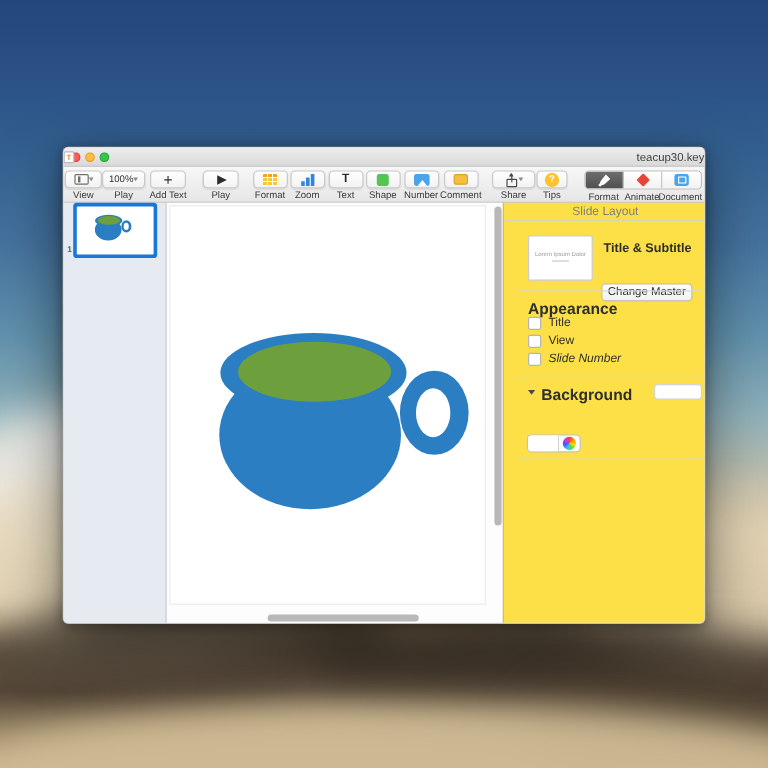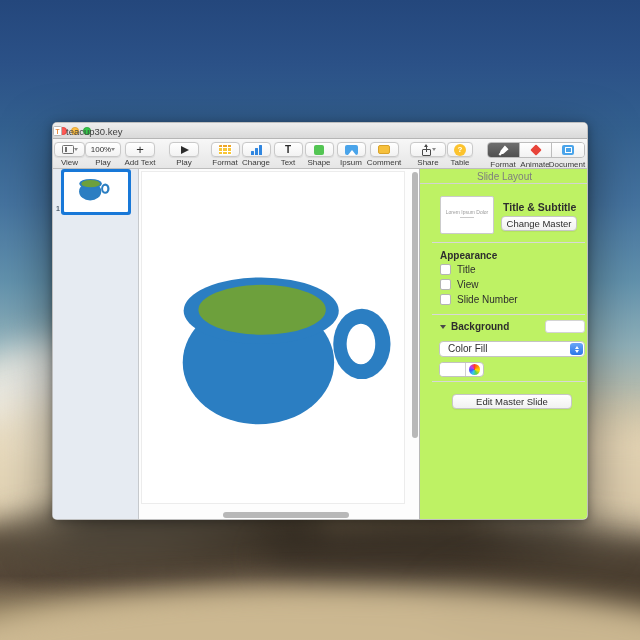--- a/index.html
+++ b/index.html
@@ -19,21 +19,21 @@
   .window{position:absolute;left:52px;top:122px;width:536px;height:398px;border-radius:5px;
     background:#fff;box-shadow:0 18px 50px rgba(0,0,0,.5),0 2px 10px rgba(0,0,0,.35);overflow:hidden;
     border:1px solid rgba(0,0,0,.25);}
   .titlebar{position:absolute;left:0;top:0;right:0;height:16px;
     background:linear-gradient(#eeeeee,#d9d9d9);border-bottom:1px solid #b5b5b5;}
   .lights{position:absolute;left:6px;top:4px;display:flex;gap:4.5px;}
   .light{width:7.5px;height:7.5px;border-radius:50%;}
   .lt-close{background:#fc5b57;border:.5px solid #e2443f;}
   .lt-min{background:#fdbe41;border:.5px solid #e0a132;}
   .lt-zoom{background:#34c84a;border:.5px solid #2aa83b;}
-  .titlewrap{position:absolute;left:0;right:0;top:0;height:16px;display:flex;align-items:center;justify-content:flex-start;gap:4px;}
+  .titlewrap{position:absolute;left:0;right:0;top:0;height:16px;display:flex;align-items:center;justify-content:space-between;gap:4px;}
   .proxy{width:9px;height:10px;background:#fff;border:.5px solid #b9b9b9;border-radius:1.5px;
     color:#e8883a;font-size:6.5px;font-weight:bold;text-align:center;line-height:9px;}
   .wtitle{font-size:9.5px;color:#3f3f3f;}
 
   
   .toolbar{position:absolute;left:0;top:16px;right:0;height:30px;
     background:linear-gradient(#f7f7f7,#e6e6e6);border-bottom:1px solid #bdbdbd;}
   .tbitem{position:absolute;top:3px;display:flex;flex-direction:column;align-items:center;}
   .tbbtn{height:15px;border:1px solid #c9c9c9;border-radius:4px;
     background:linear-gradient(#ffffff,#f2f2f2);display:flex;align-items:center;justify-content:center;gap:0;
@@ -85,35 +85,35 @@
   .thumb{position:absolute;left:3px;top:3px;right:3px;bottom:3px;background:#fff;border-radius:1px;overflow:hidden;}
   .thumb svg{position:absolute;left:14px;top:6px;}
 
   .canvas{position:absolute;left:86px;top:0;width:280px;height:352px;background:#fdfdfd;}
   .slide{position:absolute;left:2px;top:2px;width:264px;height:333px;background:#fff;border:1px solid #ececec;}
   .teacup-main{position:absolute;left:38px;top:102px;}
   .vscroll{position:absolute;left:273px;top:3px;width:6px;height:266px;background:#b8b8b8;border-radius:3px;}
   .hscroll{position:absolute;left:84px;top:343px;width:126px;height:6px;background:#b8b8b8;border-radius:3px;}
 
   
-  .inspector{position:absolute;left:366px;top:0;width:170px;height:352px;background:#bef264;border-left:1px solid #b9b9b9;}
+  .inspector{position:absolute;left:366px;top:0;width:170px;height:352px;background:#fde047;border-left:1px solid #b9b9b9;}
   .insp-header{height:15px;line-height:15px;text-align:center;font-size:10px;color:#7e7e7e;border-bottom:1px solid #d2d2d2;}
   .masterthumb{position:absolute;left:20px;top:27px;width:54px;height:38px;background:#fff;border:1px solid #cbcbcb;border-radius:2px;}
   .masterthumb .mtext{margin-top:13px;text-align:center;font-size:5px;color:#9a9a9a;line-height:5px;}
   .masterthumb .mline{width:14px;height:1px;background:#c9c9c9;margin:2px auto 0;}
   .mastername{position:absolute;left:83px;top:32px;font-size:10.5px;font-weight:bold;color:#2e2e2e;}
   .btn{border:1px solid #c6c6c6;border-radius:4px;background:linear-gradient(#ffffff,#f1f1f1);
-    font-size:9.5px;color:#2e2e2e;display:flex;align-items:center;justify-content:center;box-shadow:0 .5px 1px rgba(0,0,0,.06);}
+    font-size:9.5px;color:#2e2e2e;display:flex;align-items:center;justify-content:center;box-shadow:0 .5px 1px rgba(0,0,0,.06);margin-top:20px;}
   .changebtn{position:absolute;left:81px;top:47px;width:76px;height:15px;}
   .divider{position:absolute;left:12px;right:4px;height:1px;background:#d8d8d8;}
   .d1{top:73px;} .d2{top:145px;} .d3{top:212px;}
-  .heading{position:absolute;font-size:10px;font-weight:bold;color:#2e2e2e;}
+  .heading{position:absolute;font-size:13px;font-weight:bold;color:#2e2e2e;}
   .apphead{left:20px;top:81px;}
   .cbrow{position:absolute;left:20px;display:flex;align-items:center;gap:6px;}
-  .cb1{top:95px;} .cb2{top:110px;} .cb3{top:125px;}
+  .cb1{top:95px;} .cb2{top:110px;} .cb3{top:125px;font-style:italic;}
   .checkbox{width:11px;height:11px;background:#fff;border:1px solid #b4b4b4;border-radius:2px;}
   .cblabel{font-size:10px;color:#2e2e2e;line-height:11px;}
   .disclosure{position:absolute;left:20px;top:156px;width:0;height:0;
     border-left:3.5px solid transparent;border-right:3.5px solid transparent;border-top:4.5px solid #4a4a4a;}
   .bghead{left:31px;top:152px;}
   .bgwell{position:absolute;left:125px;top:151px;width:40px;height:13px;background:#fff;border:1px solid #d4d4d4;border-radius:3px;}
   .dropdown{position:absolute;left:19px;top:172px;width:146px;height:16px;background:#fff;border:1px solid #c4c4c4;border-radius:4px;}
   .ddlabel{position:absolute;left:8px;top:0;height:14px;line-height:14px;font-size:10px;color:#2e2e2e;}
   .stepper{position:absolute;right:1px;top:1px;width:13px;height:12px;border-radius:3px;
     background:linear-gradient(#6aa6f8,#2a76e8);display:flex;flex-direction:column;align-items:center;justify-content:center;gap:1px;}
@@ -204,42 +204,42 @@
       </div>
 
       <div class="tbitem" style="left:186px;width:34px">
         <div class="tbbtn" style="width:29px">
           <span class="charticon">
               <i style="height:4px"></i>
               <i style="height:7px"></i>
               <i style="height:10px"></i>
             </span>
         </div>
-        <div class="tblabel">Change</div>
+        <div class="tblabel">Zoom</div>
       </div>
 
       <div class="tbitem" style="left:218px;width:34px">
         <div class="tbbtn" style="width:29px">
           <span class="glyph" style="font-weight:bold">T</span>
         </div>
         <div class="tblabel">Text</div>
       </div>
 
       <div class="tbitem" style="left:249px;width:34px">
         <div class="tbbtn" style="width:29px">
           <span class="shapeicon"></span>
         </div>
         <div class="tblabel">Shape</div>
       </div>
 
       <div class="tbitem" style="left:281px;width:34px">
         <div class="tbbtn" style="width:29px">
           <span class="mediaicon"></span>
         </div>
-        <div class="tblabel">Ipsum</div>
+        <div class="tblabel">Number</div>
       </div>
 
       <div class="tbitem" style="left:308px;width:46px">
         <div class="tbbtn" style="width:29px">
           <span class="commenticon"></span>
         </div>
         <div class="tblabel">Comment</div>
       </div>
 
       <div class="tbitem" style="left:355px;width:40px">
@@ -251,21 +251,21 @@
             </span>
           <span class="chev"></span>
         </div>
         <div class="tblabel">Share</div>
       </div>
 
       <div class="tbitem" style="left:392px;width:30px">
         <div class="tbbtn" style="width:26px">
           <span class="tipscircle">?</span>
         </div>
-        <div class="tblabel">Table</div>
+        <div class="tblabel">Tips</div>
       </div>
 
       <div class="segment" style="left:434px">
         <div class="segcell sel">
           <svg width="11" height="11" viewBox="0 0 12 12">
             <path d="M7.5 0.5 L11.5 4.5 L6 9.5 L3.8 10.2 L2.3 11.7 L0.6 10 L2.1 8.5 L2.8 6.3 Z" fill="#ffffff"></path>
           </svg>
         </div>
         <div class="segcell">
           <span class="diamond"></span>
@@ -330,35 +330,27 @@
           <span class="checkbox"></span>
           <span class="cblabel">Slide Number</span>
         </div>
 
         <div class="divider d2"></div>
 
         <span class="disclosure"></span>
         <div class="heading bghead">Background</div>
         <div class="bgwell"></div>
 
-        <div class="dropdown">
-          <span class="ddlabel">Color Fill</span>
-          <span class="stepper">
-            <span class="arr-up"></span>
-            <span class="arr-dn"></span>
-          </span>
-        </div>
 
         <div class="colorwell">
           <span class="cw-swatch"></span>
           <span class="cw-wheelbox">
             <span class="wheel"></span>
           </span>
         </div>
 
         <div class="divider d3"></div>
 
-        <div class="btn editbtn">Edit Master Slide</div>
       </div>
 
     </div>
   </div>
 </div>
 
 </body></html>

